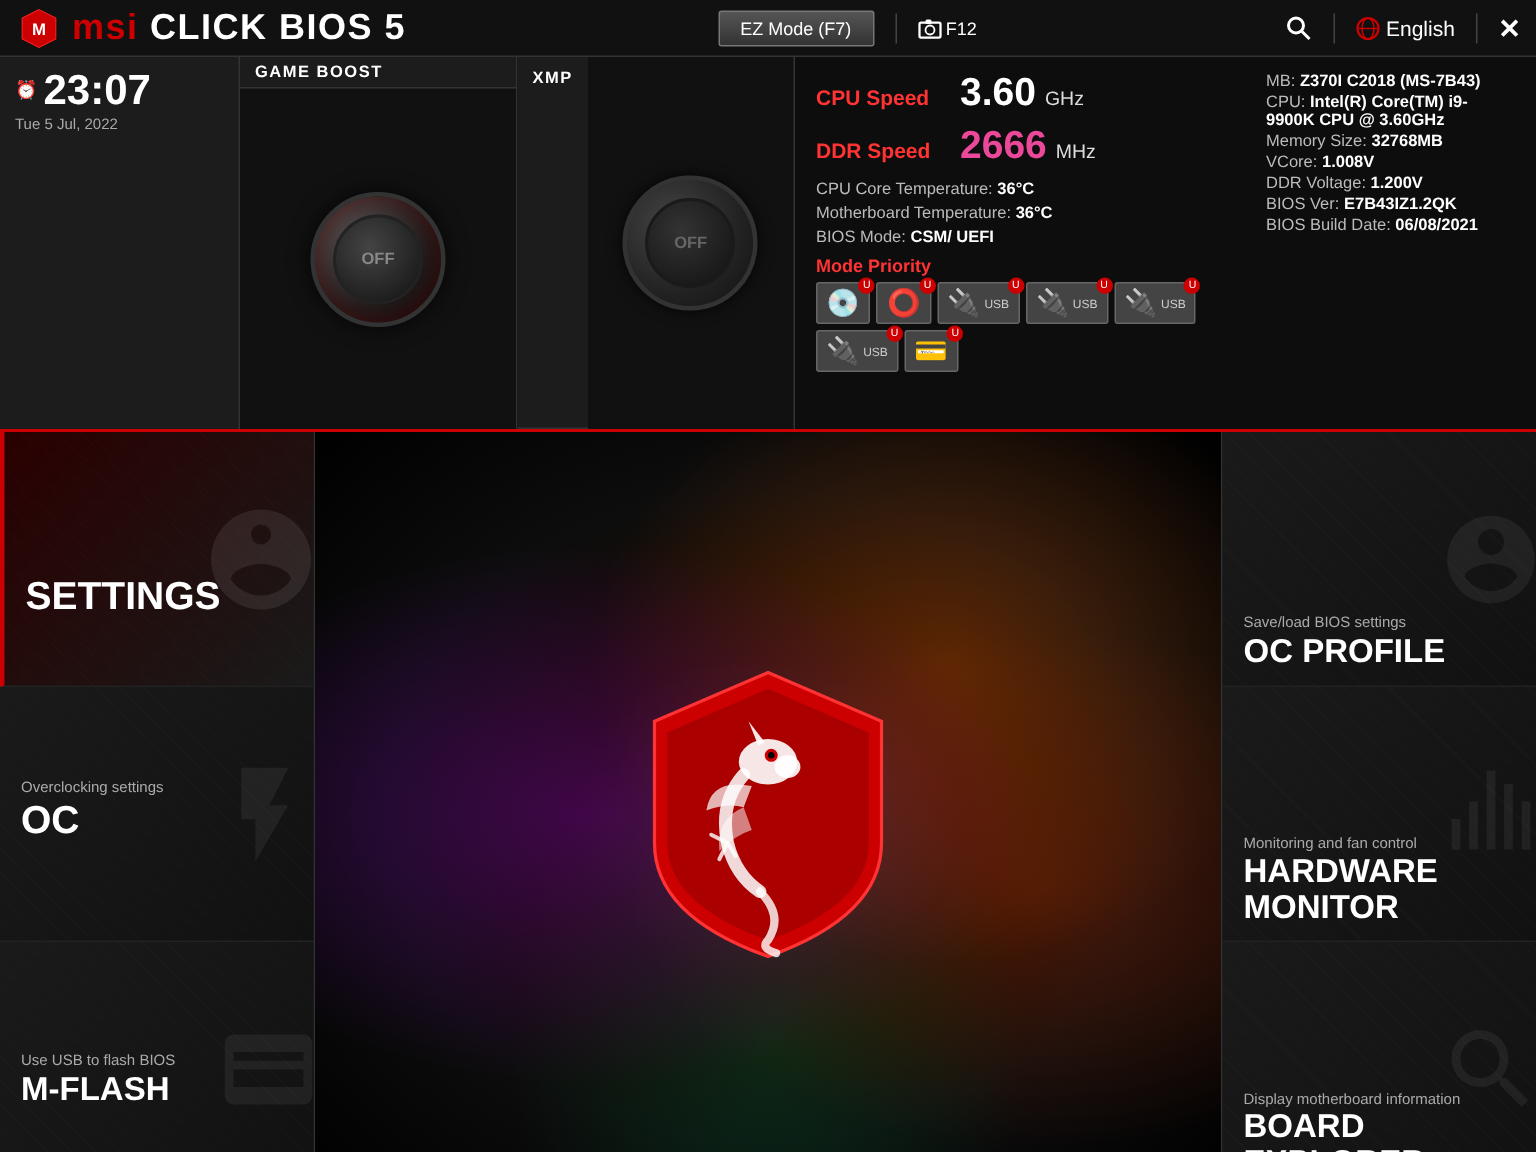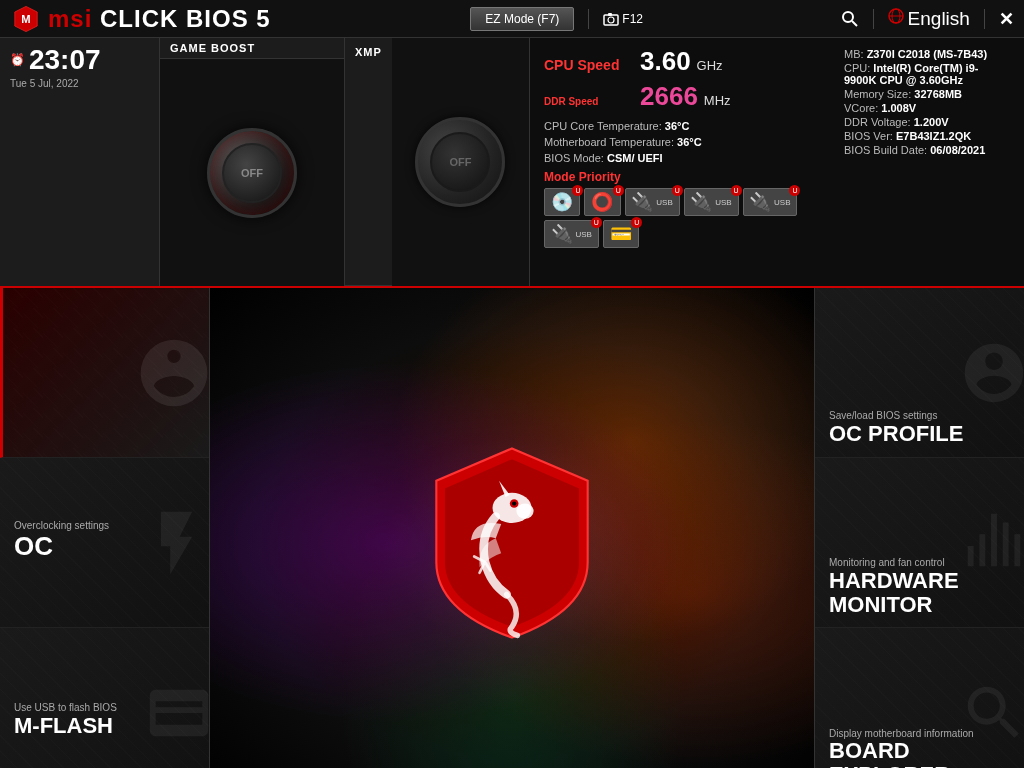--- a/index.html
+++ b/index.html
@@ -50,23 +50,24 @@
       border-radius: 2px;
     }
     .top-bar-right {
       display: flex;
       align-items: center;
       gap: 10px;
       padding: 0 10px;
     }
     .lang-btn {
       display: flex;
+      align-items: center;
       gap: 4px;
       color: white;
-      font-size: 19px;
+      font-size: 14px;
       cursor: pointer;
     }
     .close-btn {
       color: white;
       font-size: 18px;
       cursor: pointer;
       font-weight: bold;
     }
     .knob {
       width: 90px;
@@ -291,21 +292,21 @@
 
     <div style="display:flex; padding:8px 14px; gap:20px; flex:1;">
 
       <div style="display:flex; flex-direction:column; gap:4px; min-width:280px;">
         <div style="display:flex; align-items:baseline; gap:6px;">
           <span style="color:#ff3333; font-size:14px; font-weight:bold; min-width:90px;">CPU Speed</span>
           <span style="font-size:26px; font-weight:bold; color:white;">3.60</span>
           <span style="font-size:13px; color:#ddd;">GHz</span>
         </div>
         <div style="display:flex; align-items:baseline; gap:6px;">
-          <span style="color:#ff3333; font-size:10px; font-weight:bold; min-width:90px;">DDR Speed</span>
+          <span style="color:#ff3333; font-size:14px; font-weight:bold; min-width:90px;">DDR Speed</span>
           <span style="font-size:26px; font-weight:bold; color:#ec4899;">2666</span>
           <span style="font-size:13px; color:#ddd;">MHz</span>
         </div>
         <div style="font-size:11px; color:#bbb; margin-top:4px;">
           <span>CPU Core Temperature:</span>
           <b style="color:white;">36°C</b>
         </div>
         <div style="font-size:11px; color:#bbb;">
           <span>Motherboard Temperature:</span>
           <b style="color:white;">36°C</b>
@@ -368,20 +369,21 @@
 <div class="main-content">
 
   <div class="left-sidebar">
 
     <div class="sidebar-item active" style="position:relative; background: linear-gradient(135deg, #2a0000 0%, #1a1a1a 100%); border-left: 3px solid #cc0000; min-height: 170px;">
       <div style="position:absolute; inset:0; background-image: repeating-linear-gradient(45deg, transparent, transparent 10px, rgba(255,255,255,0.01) 10px, rgba(255,255,255,0.01) 11px); background-size: 20px 20px;"></div>
 
       <svg style="position:absolute; right:-5px; top:50%; transform:translateY(-50%); width:80px; height:80px; opacity:0.08;" viewBox="0 0 24 24">
         <path d="M12 2a10 10 0 1 0 0 20A10 10 0 0 0 12 2zm0 3a2 2 0 1 1 0 4 2 2 0 0 1 0-4zm0 14.2c-2.5 0-4.7-1.3-6-3.2.03-2 4-3.1 6-3.1s5.97 1.1 6 3.1a7.2 7.2 0 0 1-6 3.2z" fill="white"></path>
       </svg>
+      <span style="font-size:26px; font-weight:bold; color:white; position:relative; z-index:1; display:block; margin-top: 80px;">SETTINGS</span>
     </div>
 
     <div class="sidebar-item" style="position:relative; min-height:170px; background: linear-gradient(135deg, #1a1a1a 0%, #111 100%);">
       <div style="position:absolute; inset:0; background-image: repeating-linear-gradient(45deg, transparent, transparent 10px, rgba(255,255,255,0.01) 10px, rgba(255,255,255,0.01) 11px);"></div>
       <svg style="position:absolute; right:-5px; top:50%; transform:translateY(-50%); width:75px; height:75px; opacity:0.06;" viewBox="0 0 24 24">
         <path d="M7 2v11h3v9l7-12h-4l4-8z" fill="white"></path>
       </svg>
       <div style="font-size:10px; color:#aaa; position:relative; z-index:1; margin-top:48px;">Overclocking settings</div>
       <span style="font-size:26px; font-weight:bold; color:white; position:relative; z-index:1; display:block;">OC</span>
     </div>

